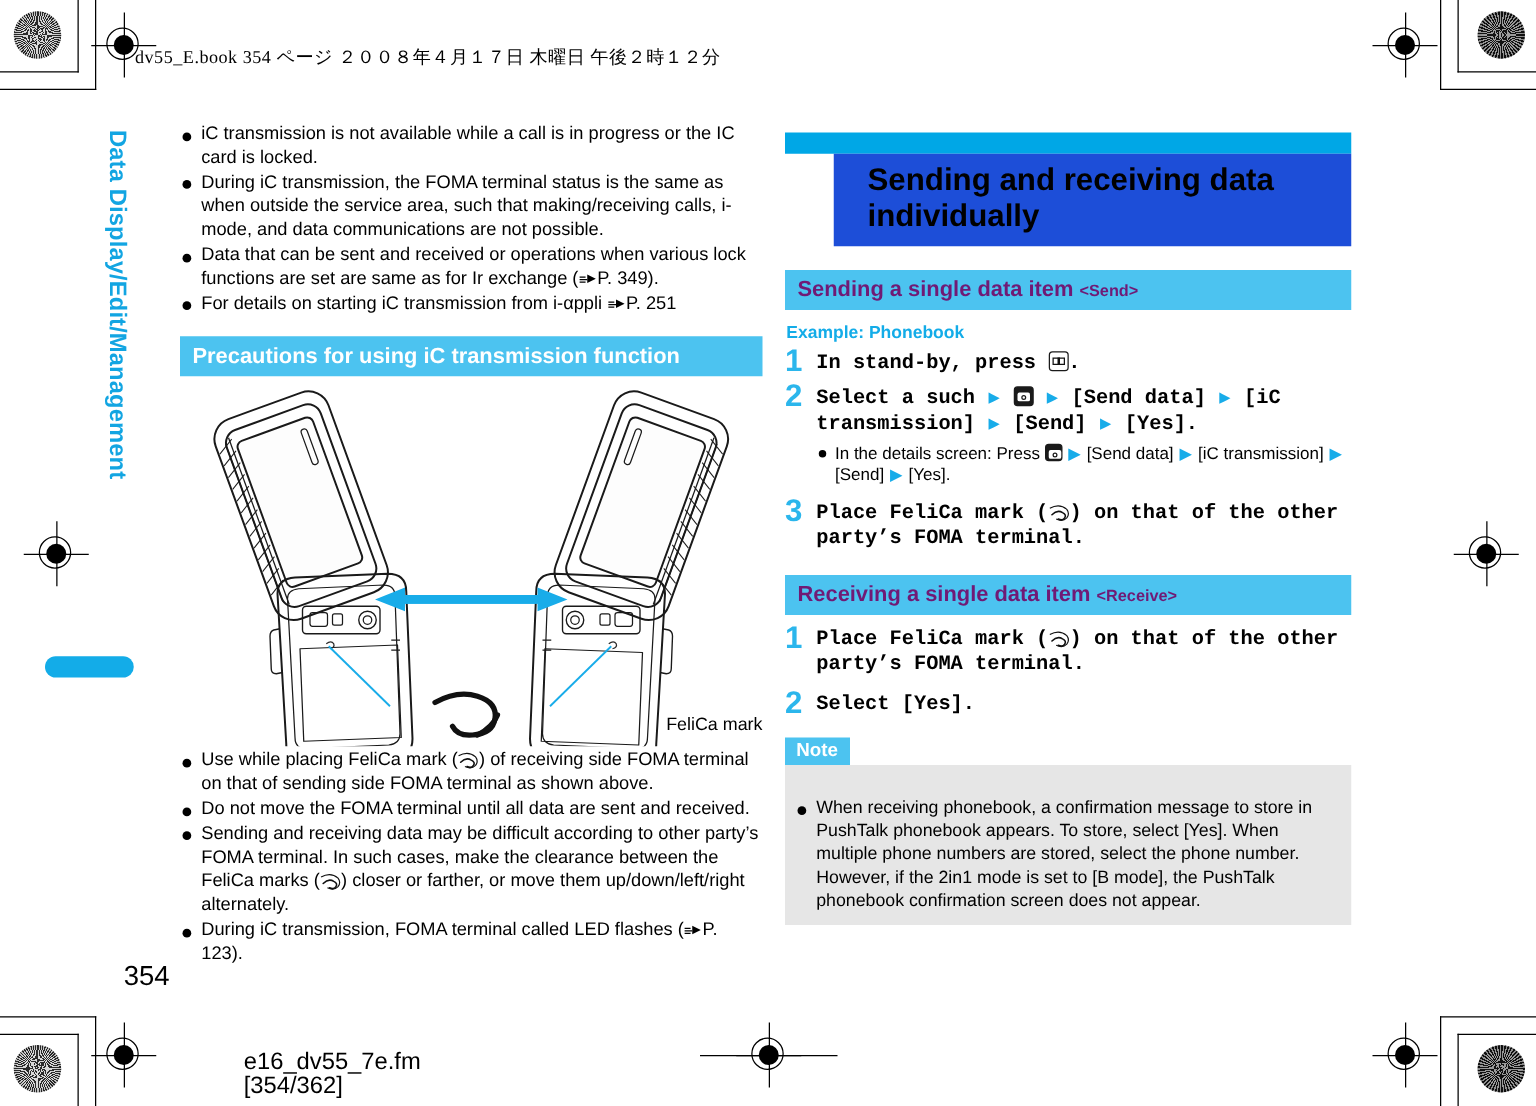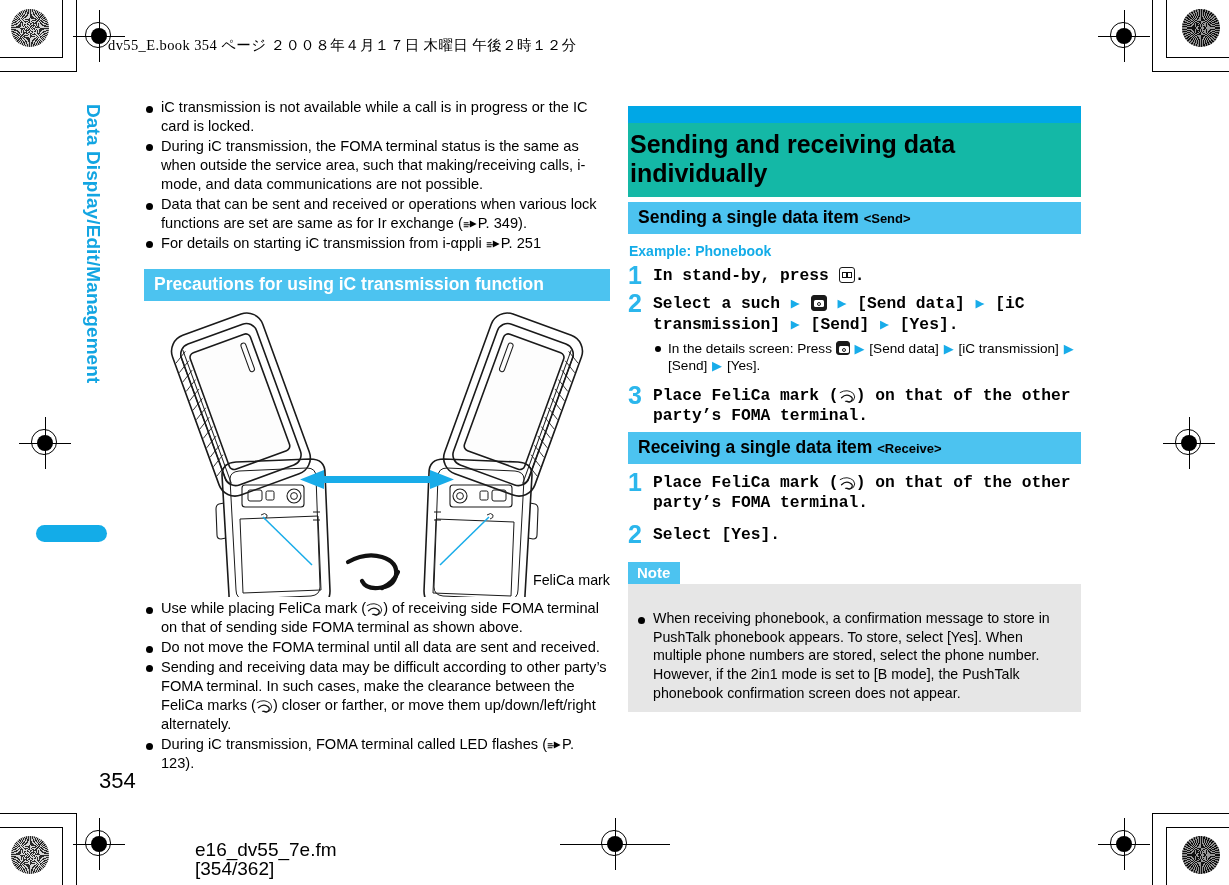--- a/index.html
+++ b/index.html
@@ -51,24 +51,24 @@
   .secbar{background:#4cc3f0;color:#fff;font-weight:bold;font-size:17.5px;
     padding:5px 0 6px 10px;margin:16px 0 0 0;}
 
   
   .illus{position:relative;width:466px;height:290px;margin-top:6px;}
   .felica-cap{position:absolute;left:0;right:0;top:265px;text-align:right;
     font-size:14.3px;}
 
   
   .mainhead-strip{height:17px;background:#00a7e6;}
-  .mainhead-body{background:#14b8a6;padding:7px 0 9px 2px;}
+  .mainhead-body{background:#1d4ed8;padding:7px 0 9px 27px;margin-left:39px;}
   .mainhead-body h1{margin:0;font-size:25px;line-height:29px;font-weight:bold;}
-  .subbar{background:#4cc3f0;color:#000000;font-weight:bold;font-size:17.5px;
-    padding:5px 0 6px 10px;margin-top:5px;}
+  .subbar{background:#4cc3f0;color:#701a75;font-weight:bold;font-size:17.5px;
+    padding:5px 0 6px 10px;margin-top:19px;}
   .subbar .tag{font-size:13px;font-weight:bold;}
 
   .example{color:#13ace8;font-weight:bold;font-size:14px;margin:9px 0 2px 1px;}
 
   
   .step{position:relative;padding-left:25px;margin-top:7px;}
   .step .num{position:absolute;left:0;top:-3px;color:#2bb6ec;font-size:25px;
     font-weight:bold;line-height:25px;font-family:"Liberation Sans",sans-serif;}
   .step .txt{font-size:16.3px;font-weight:bold;line-height:20.5px;font-family:Liberation Mono, monospace;}
   .step ul.blist{margin-top:3px;}

